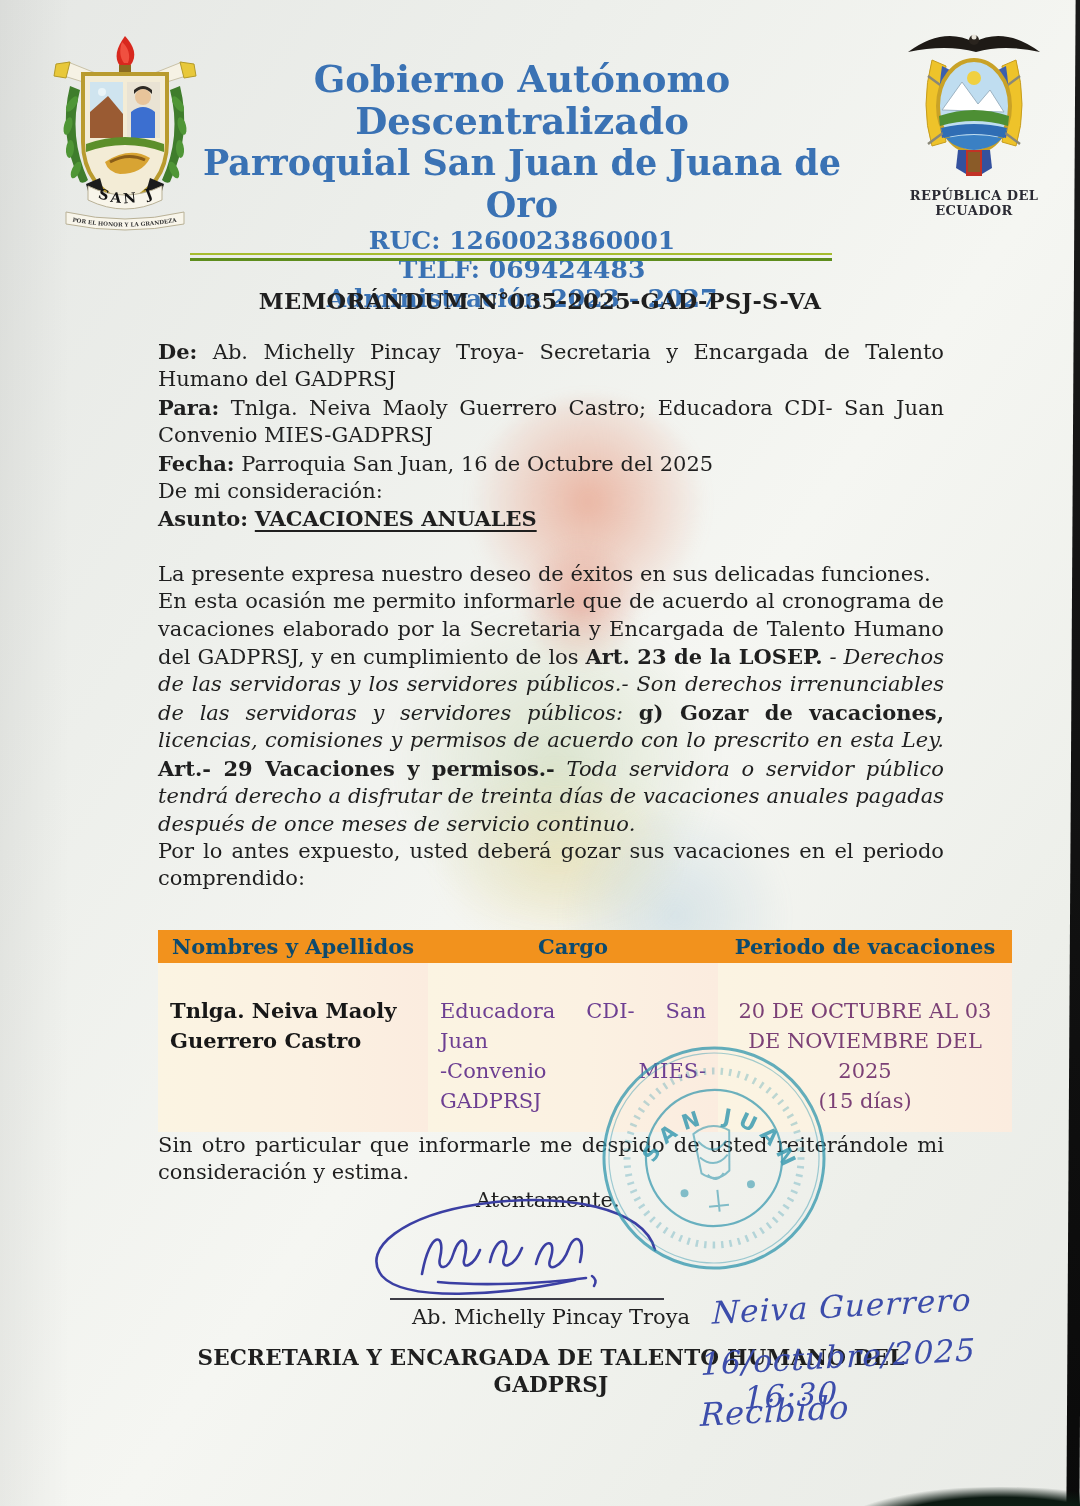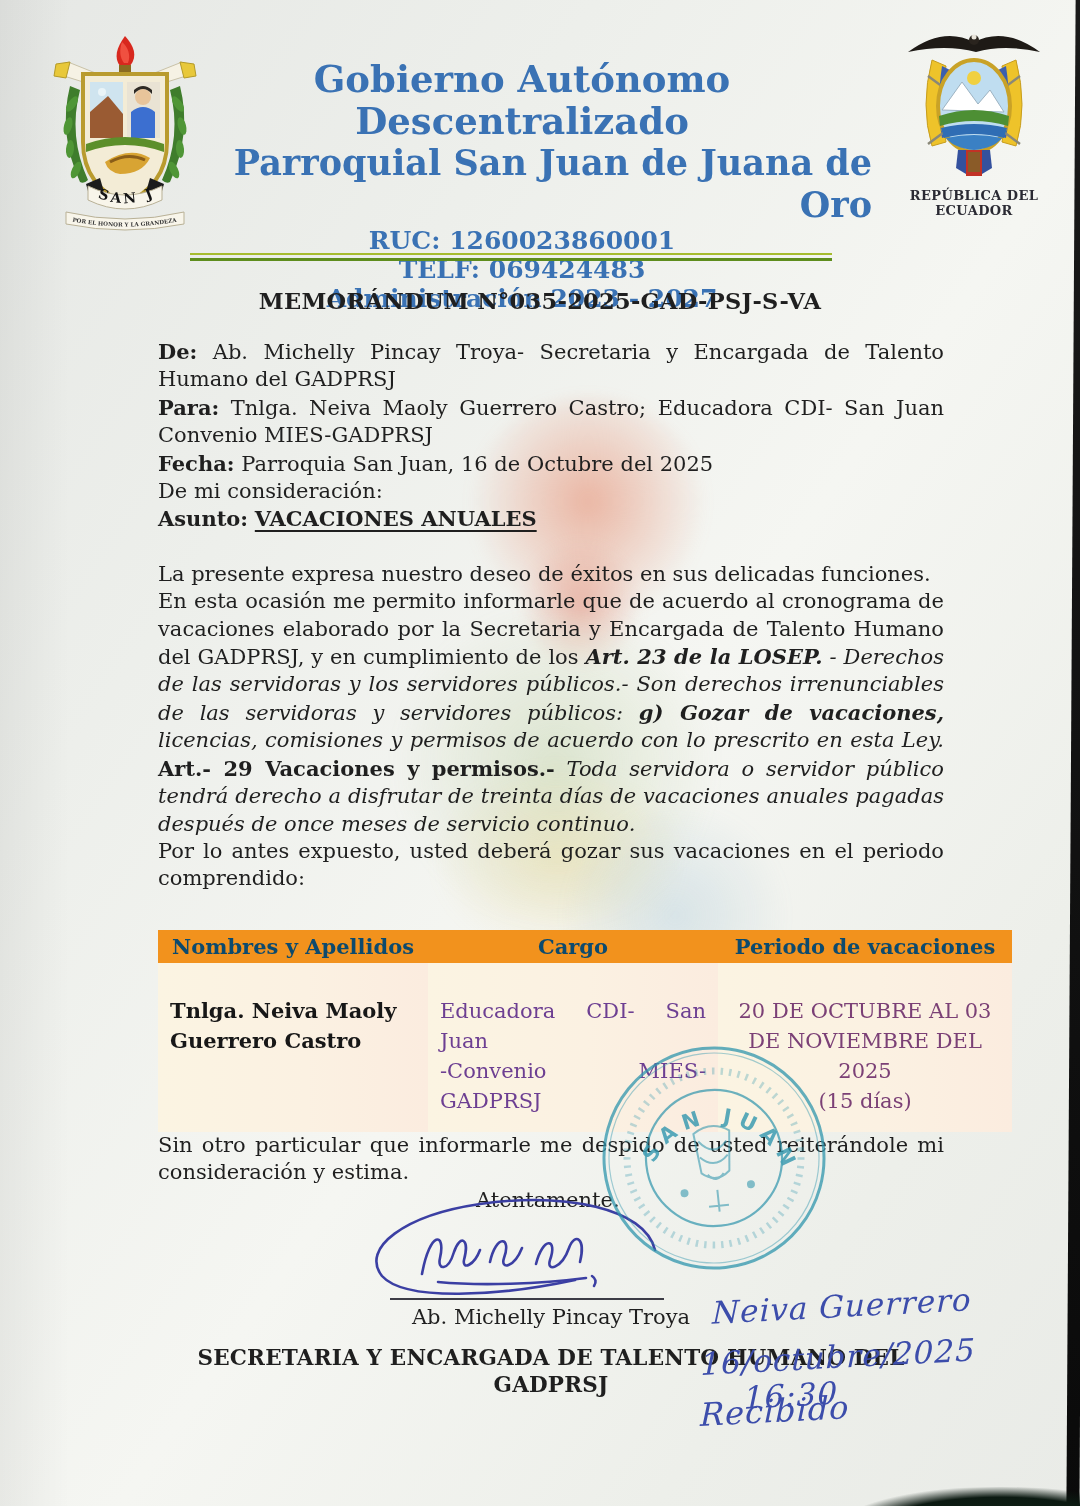--- a/index.html
+++ b/index.html
@@ -28,37 +28,37 @@
   .wm-blue{left:560px;top:800px;width:230px;height:230px;
     background:radial-gradient(ellipse,rgba(120,170,200,.22),rgba(120,170,200,0) 70%);}
 
   .crest-left{position:absolute;left:50px;top:34px;width:150px;height:200px;z-index:2;}
   .crest-right{position:absolute;left:898px;top:26px;width:152px;height:160px;z-index:2;}
   .crest-caption{position:absolute;left:878px;top:188px;width:192px;text-align:center;
     font-size:13px;font-weight:bold;letter-spacing:.4px;color:#2a2a33;z-index:2;}
 
   .header-text{position:absolute;left:172px;top:58px;width:700px;text-align:center;z-index:2;}
   .ht1{font-size:37px;font-weight:bold;line-height:42px;}
-  .ht2{font-size:35px;font-weight:bold;line-height:42px;text-align:right;}
+  .ht2{font-size:35px;font-weight:bold;line-height:42px;}
   .ht3{font-size:25px;font-weight:bold;line-height:29px;margin-top:3px;}
   .ht4{font-size:25px;font-weight:bold;line-height:29px;}
   .green-rule{position:absolute;left:190px;top:253px;width:642px;height:3px;
     border-top:2px solid #a6bc2e;border-bottom:3px solid #5e8d1d;z-index:2;}
 
   .memo-title{position:absolute;left:0;top:288px;width:1080px;text-align:center;
     font-size:22.5px;font-weight:bold;letter-spacing:.3px;z-index:2;}
 
   .content{position:absolute;left:158px;top:338px;width:786px;z-index:2;
     font-size:21px;line-height:27.4px;text-align:justify;}
   .content p{margin:0;}
   .meta b{font-weight:bold;}
   .subject-val{font-weight:bold;text-decoration:underline;text-decoration-thickness:1.5px;text-underline-offset:4px;}
   .para1{margin-top:27px !important;}
   .seg-i{font-style:italic;}
-  .seg-bi{font-style:italic;font-weight:bold;}
+  .seg-bi{font-weight:bold;}
   .seg-b{font-weight:bold;}
 
   .vac-table{margin-top:37px;width:854px;border-collapse:collapse;table-layout:fixed;}
   .vac-table th{background:#f2921d;color:#0c4a6e;font-weight:bold;font-size:21px;
     height:31px;padding:1px 4px;text-align:center;}
   .vac-table td{background:linear-gradient(90deg,#fbf4e2 0%,#fbf1e2 55%,#fbecdf 100%);
     vertical-align:top;padding:33px 12px 16px 12px;font-size:21px;line-height:30px;}
   .col-name{width:270px;} .col-cargo{width:290px;} .col-period{width:294px;}
   td.cell-name{font-weight:bold;color:#171717;}
   td.cell-cargo{color:#6d3f92;}

